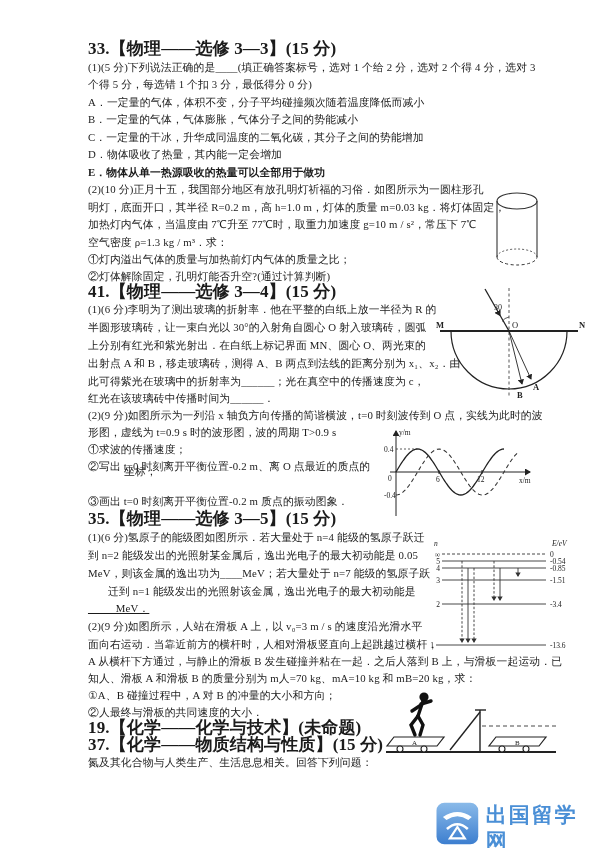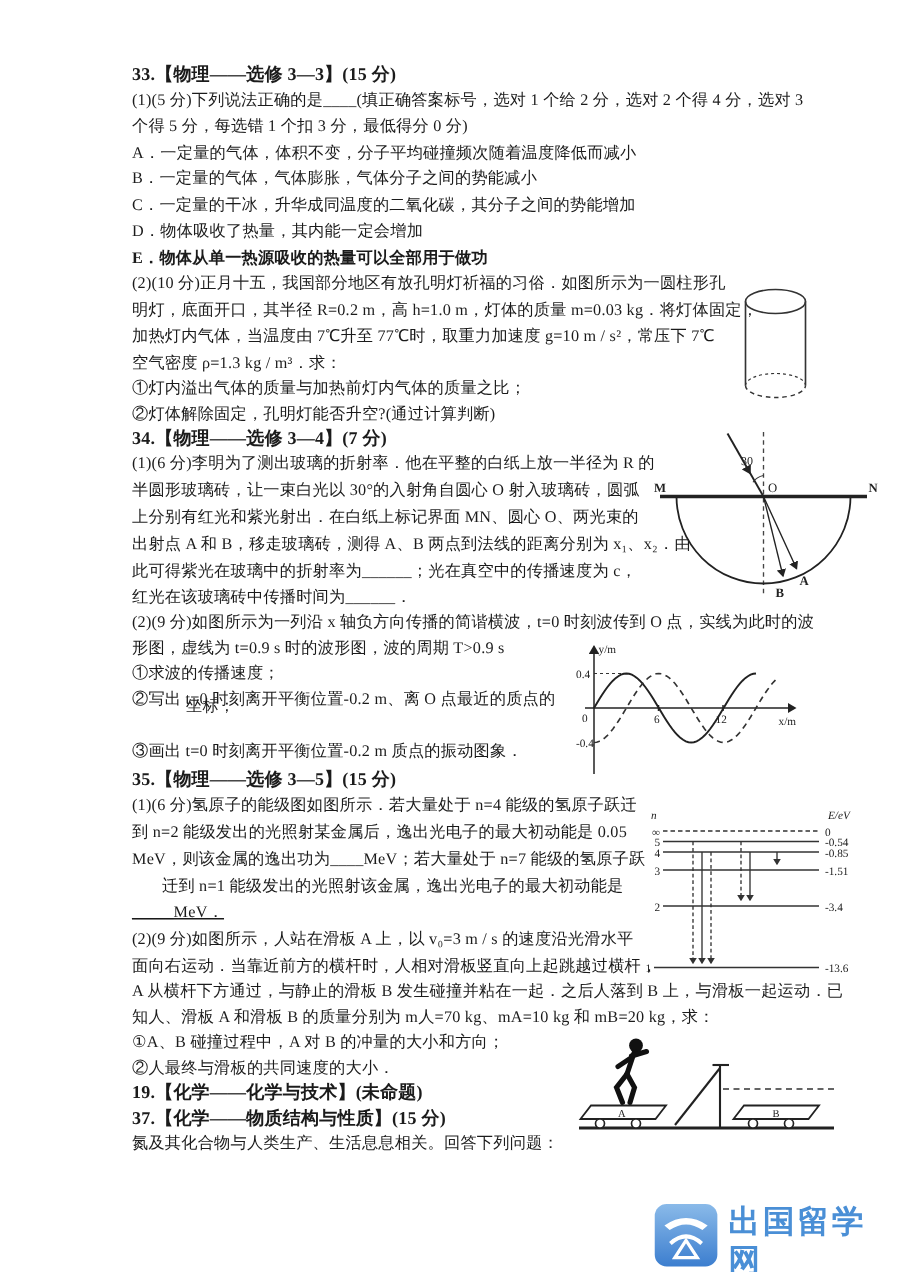--- a/index.html
+++ b/index.html
@@ -1,20 +1,20 @@
 <!DOCTYPE html>
 <html><head>
 <meta charset="utf-8">
 <style>
   html,body{margin:0;padding:0;background:#ffffff;}
   #page{position:relative;width:600px;height:848px;background:#ffffff;overflow:hidden;
         font-family:"Liberation Serif",serif;color:#1b1b1b;}
   .tline{position:absolute;left:88px;font-size:10.8px;line-height:14px;white-space:nowrap;
          letter-spacing:0.15px;}
-  .tline.bold{font-weight:bold;font-size:12px;}
+  .tline.bold{font-weight:bold;font-size:17px;}
   .fig{position:absolute;}
   svg text{font-family:"Liberation Serif",serif;fill:#222;}
   .lvl-line{stroke:#333;stroke-width:0.9;}
   .lvl-dash{stroke-dasharray:3 2;}
   .earrow{stroke:#333;stroke-width:0.9;fill:none;}
   .earrow.d{stroke-dasharray:2.5 1.8;}
   .wave-solid{stroke:#222;stroke-width:1.3;fill:none;}
   .wave-dash{stroke:#333;stroke-width:1.1;fill:none;stroke-dasharray:4 3;}
   .axis{stroke:#222;stroke-width:1;}
   #watermark{position:absolute;left:436px;top:802px;display:flex;align-items:flex-start;gap:7px;}
@@ -35,21 +35,21 @@
       <div class="tline" style="top: 112px;">B．一定量的气体，气体膨胀，气体分子之间的势能减小</div>
       <div class="tline" style="top: 129.5px;">C．一定量的干冰，升华成同温度的二氧化碳，其分子之间的势能增加</div>
       <div class="tline" style="top: 147px;">D．物体吸收了热量，其内能一定会增加</div>
       <div class="tline" style="top: 164.5px; font-weight: bold;">E．物体从单一热源吸收的热量可以全部用于做功</div>
       <div class="tline" style="top: 182px;">(2)(10 分)正月十五，我国部分地区有放孔明灯祈福的习俗．如图所示为一圆柱形孔</div>
       <div class="tline" style="top: 199.5px;">明灯，底面开口，其半径 R=0.2 m，高 h=1.0 m，灯体的质量 m=0.03 kg．将灯体固定，</div>
       <div class="tline" style="top: 217px;">加热灯内气体，当温度由 7℃升至 77℃时，取重力加速度 g=10 m / s²，常压下 7℃</div>
       <div class="tline" style="top: 234.5px;">空气密度 ρ=1.3 kg / m³．求：</div>
       <div class="tline" style="top: 252px;">①灯内溢出气体的质量与加热前灯内气体的质量之比；</div>
       <div class="tline" style="top: 269px;">②灯体解除固定，孔明灯能否升空?(通过计算判断)</div>
-      <div class="tline bold" style="top: 285px;">34.【物理——选修 3—4】(7 分)</div>
+      <div class="tline bold" style="top: 285px;">41.【物理——选修 3—4】(15 分)</div>
       <div class="tline" style="top: 302px;">(1)(6 分)李明为了测出玻璃的折射率．他在平整的白纸上放一半径为 R 的</div>
       <div class="tline" style="top: 320px;">半圆形玻璃砖，让一束白光以 30°的入射角自圆心 O 射入玻璃砖，圆弧</div>
       <div class="tline" style="top: 338px;">上分别有红光和紫光射出．在白纸上标记界面 MN、圆心 O、两光束的</div>
       <div class="tline" style="top: 356px;">出射点 A 和 B，移走玻璃砖，测得 A、B 两点到法线的距离分别为 x₁、x₂．由</div>
       <div class="tline" style="top: 374px;">此可得紫光在玻璃中的折射率为______；光在真空中的传播速度为 c，</div>
       <div class="tline" style="top: 391px;">红光在该玻璃砖中传播时间为______．</div>
       <div class="tline" style="top: 408px;">(2)(9 分)如图所示为一列沿 x 轴负方向传播的简谐横波，t=0 时刻波传到 O 点，实线为此时的波</div>
       <div class="tline" style="top: 425px;">形图，虚线为 t=0.9 s 时的波形图，波的周期 T&gt;0.9 s</div>
       <div class="tline" style="top: 442px;">①求波的传播速度；</div>
       <div class="tline" style="top: 459px;">②写出 t=0 时刻离开平衡位置-0.2 m、离 O 点最近的质点的</div>

